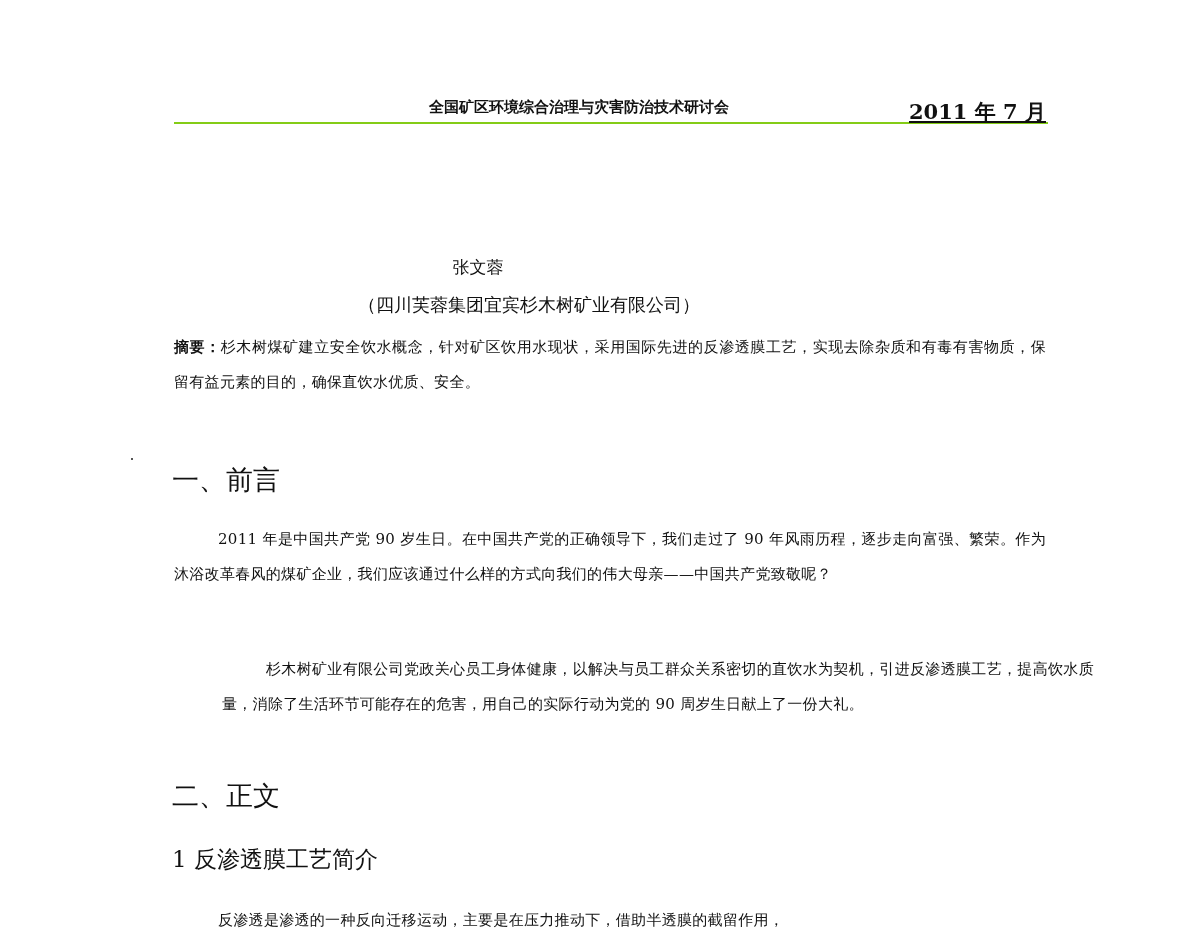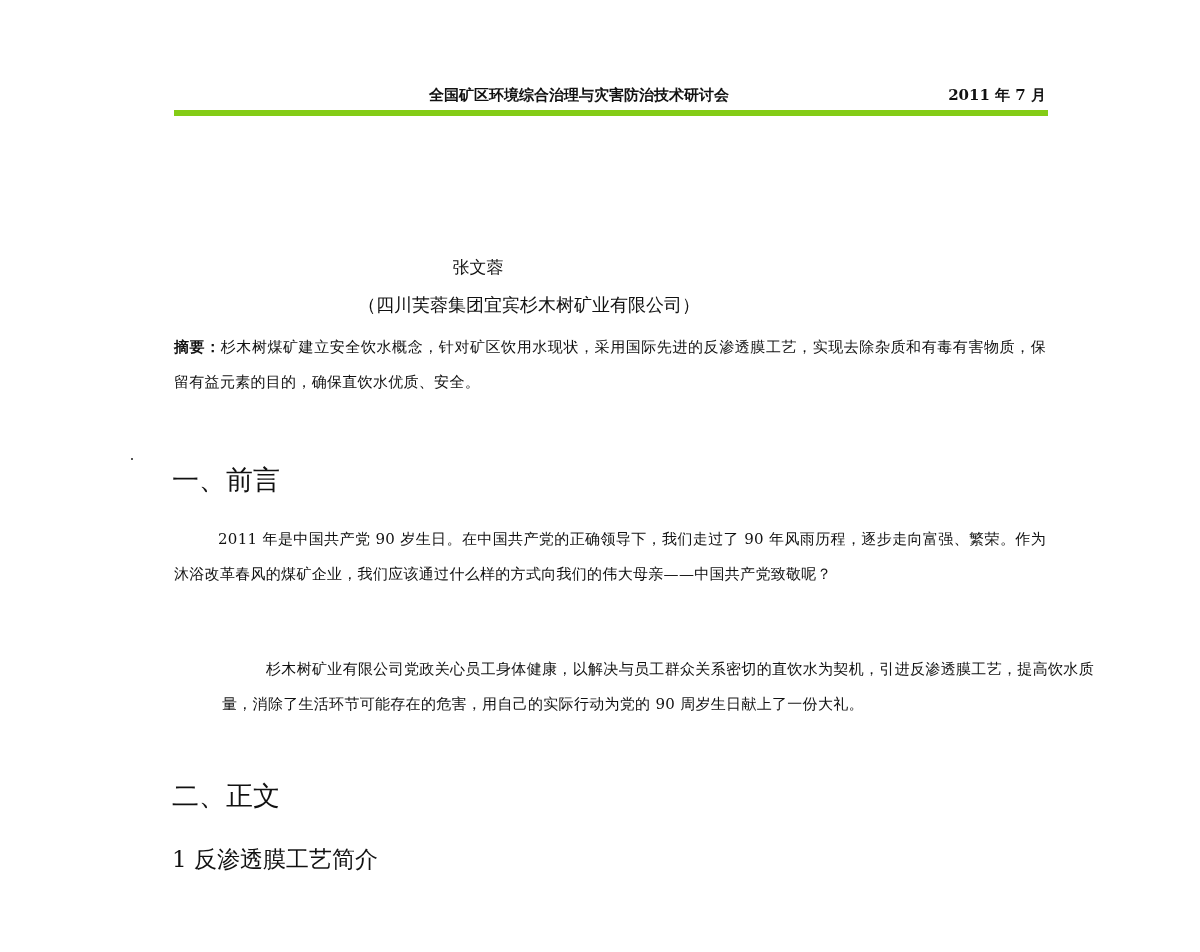--- a/index.html
+++ b/index.html
@@ -3,29 +3,29 @@
 <meta charset="utf-8">
 <style>
   html, body { margin: 0; padding: 0; background: #ffffff; }
   body {
     width: 1200px; height: 952px; overflow: hidden; position: relative;
     font-family: "DejaVu Serif", "Liberation Serif", serif;
     color: #111111;
   }
   .page { position: absolute; left: 0; top: 0; width: 1200px; height: 952px; }
   .running-header {
-    position: absolute; left: 174px; top: 86px; width: 874px; height: 24px;
-    border-bottom: 6px solid #84cc16;
+    position: absolute; left: 174px; top: 98px; width: 874px; height: 24px;
+    border-bottom: 2px solid #84cc16;
   }
   .running-header .conf {
     position: absolute; left: 255px; top: 0; font-size: 15px; font-weight: bold;
     letter-spacing: 0px;
   }
   .running-header .date {
-    position: absolute; right: 2px; top: 0; font-size: 15px; font-weight: bold;
+    position: absolute; right: 2px; top: 0; font-size: 21px; font-weight: bold; text-decoration: underline;
   }
   .title {
     position: absolute; left: 0; width: 1200px; top: 190px; text-align: center;
     font-size: 29px; letter-spacing: 1px;
   }
   .author {
     position: absolute; left: 0; width: 956px; top: 256px; text-align: center;
     font-size: 17px;
   }
   .affil {
@@ -67,14 +67,15 @@
 
   <div class="h1 h-intro">一、前言</div>
 
   <div class="body-text p1">2011 年是中国共产党 90 岁生日。在中国共产党的正确领导下，我们走过了 90 年风雨历程，逐步走向富强、繁荣。作为沐浴改革春风的煤矿企业，我们应该通过什么样的方式向我们的伟大母亲——中国共产党致敬呢？</div>
   <div class="body-text p2">杉木树矿业有限公司党政关心员工身体健康，以解决与员工群众关系密切的直饮水为契机，引进反渗透膜工艺，提高饮水质量，消除了生活环节可能存在的危害，用自己的实际行动为党的 90 周岁生日献上了一份大礼。</div>
 
   <div class="h1 h-main">二、正文</div>
 
   <div class="h2">1 反渗透膜工艺简介</div>
 
+  <div class="body-text p3 clipped">反渗透是渗透的一种反向迁移运动，主要是在压力推动下，借助半透膜的截留作用，</div>
 
 </div>
 
 </body></html>

